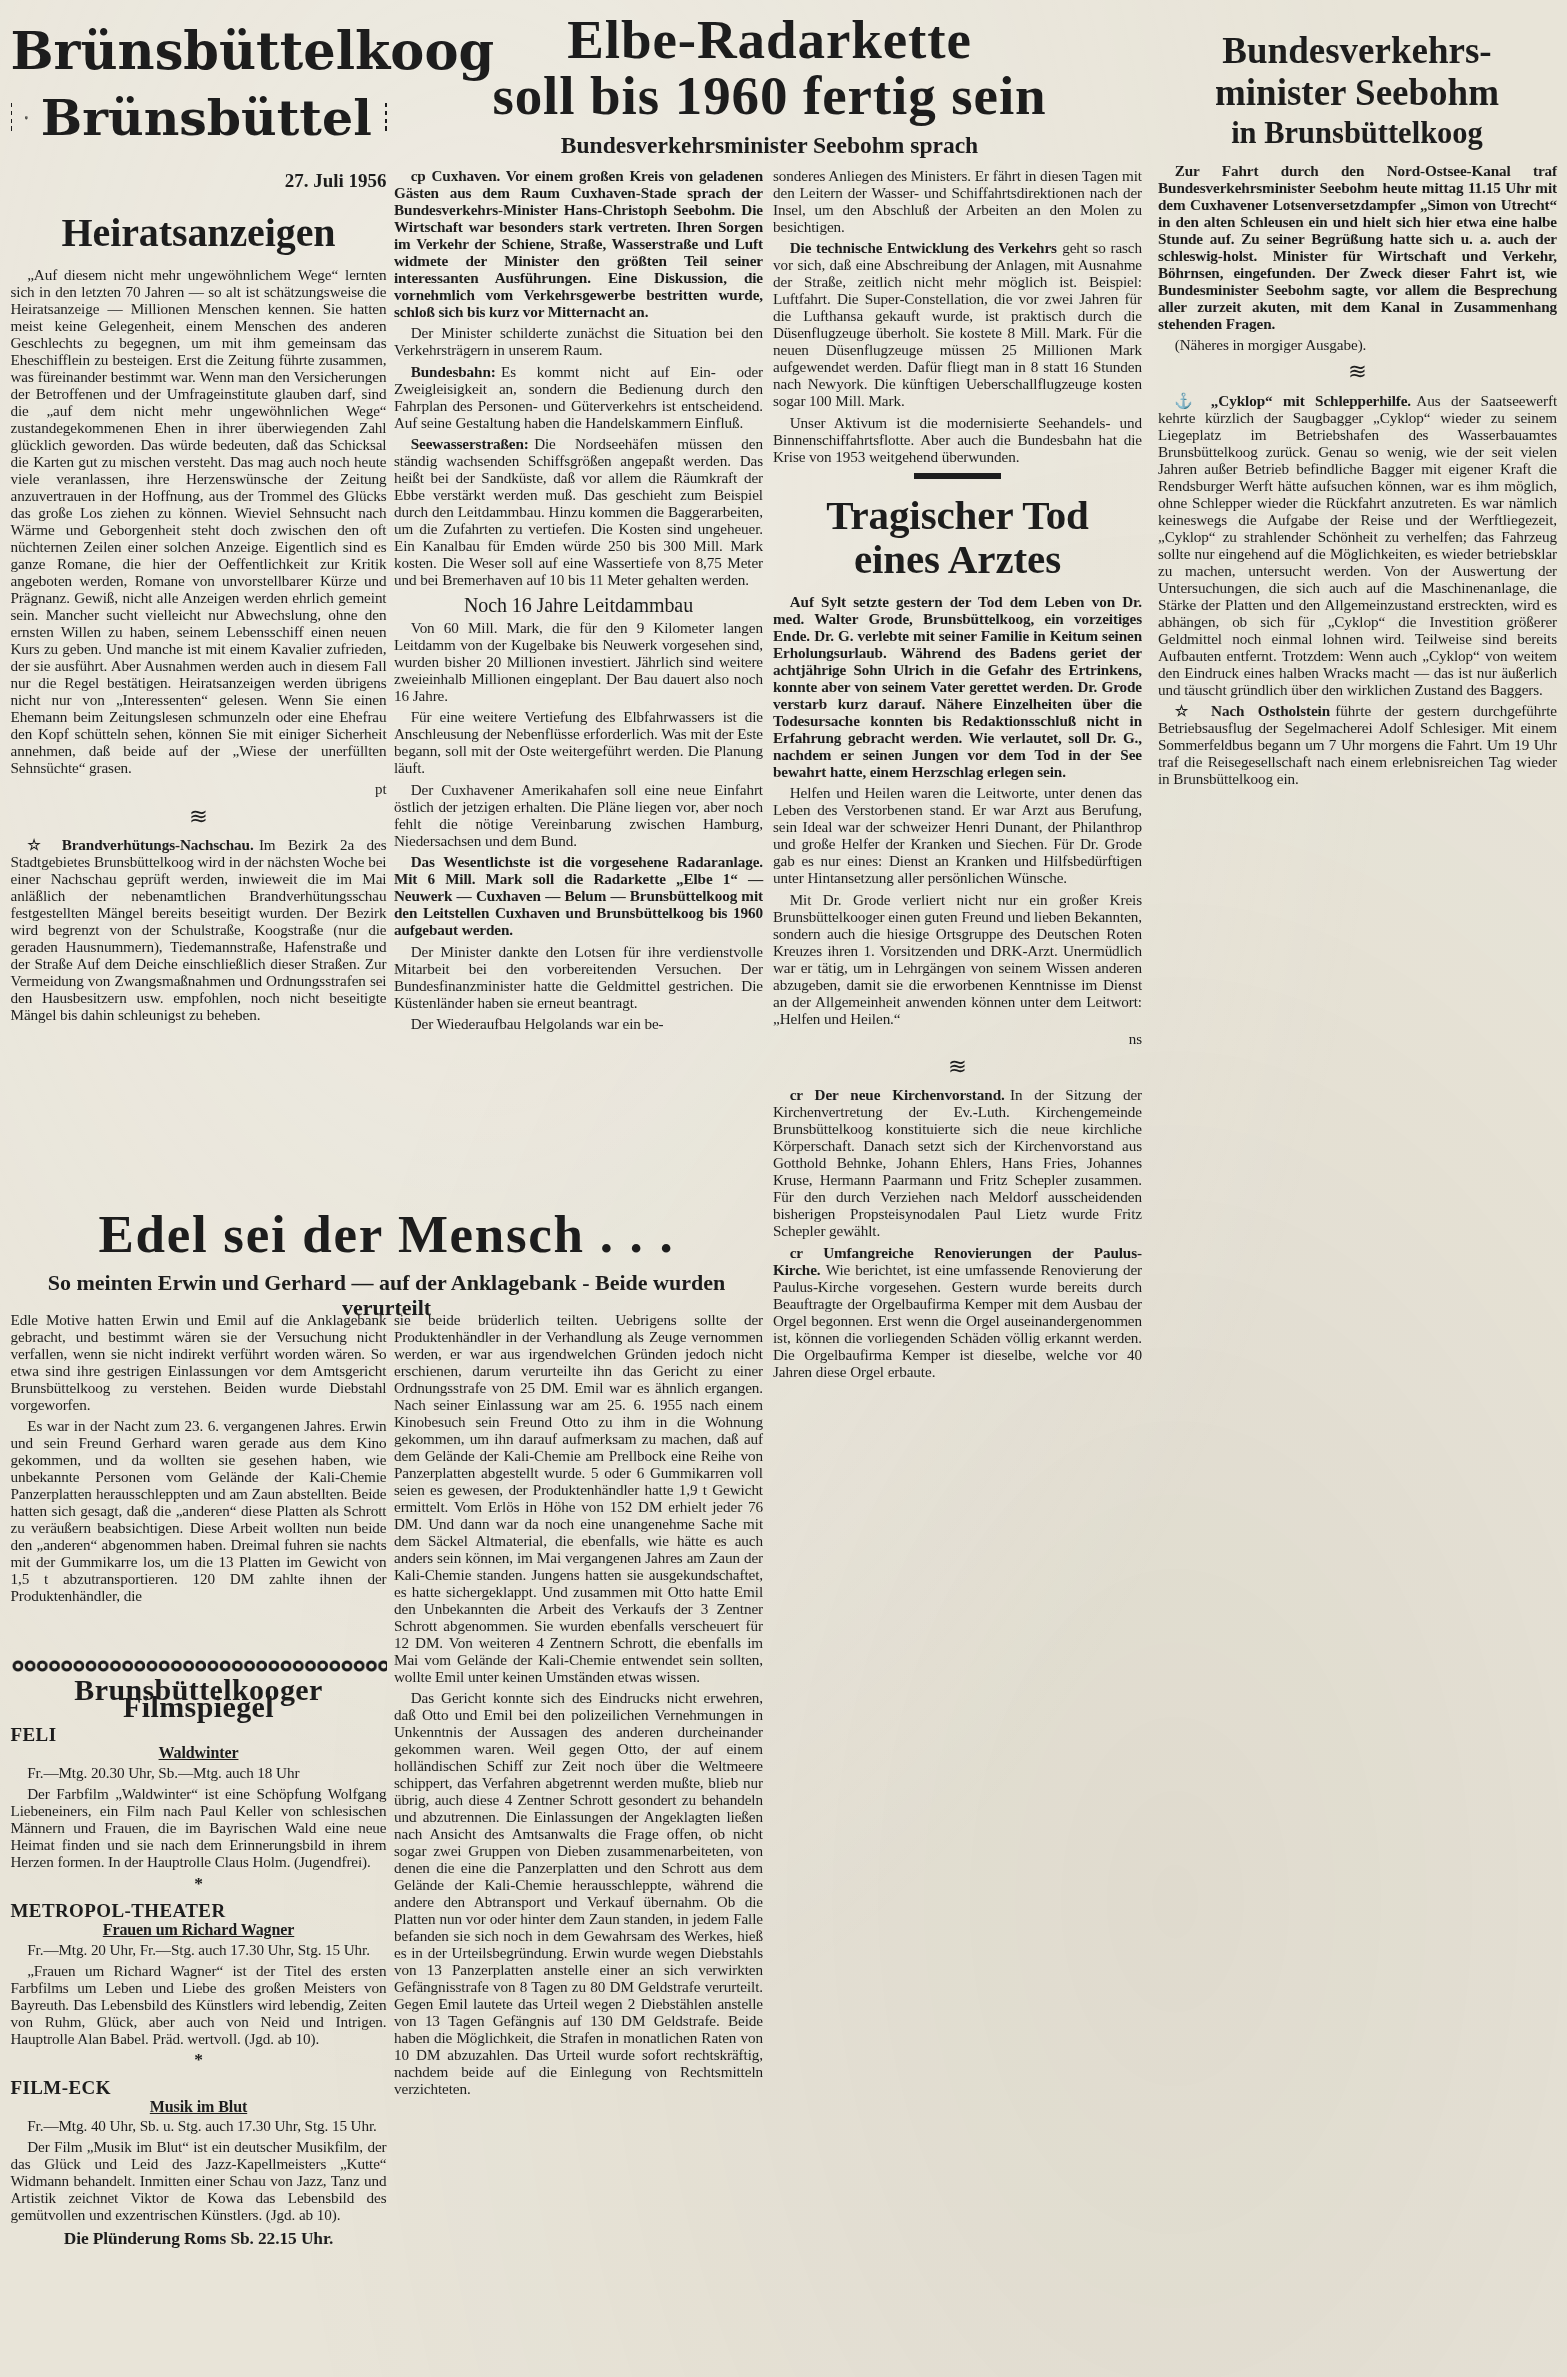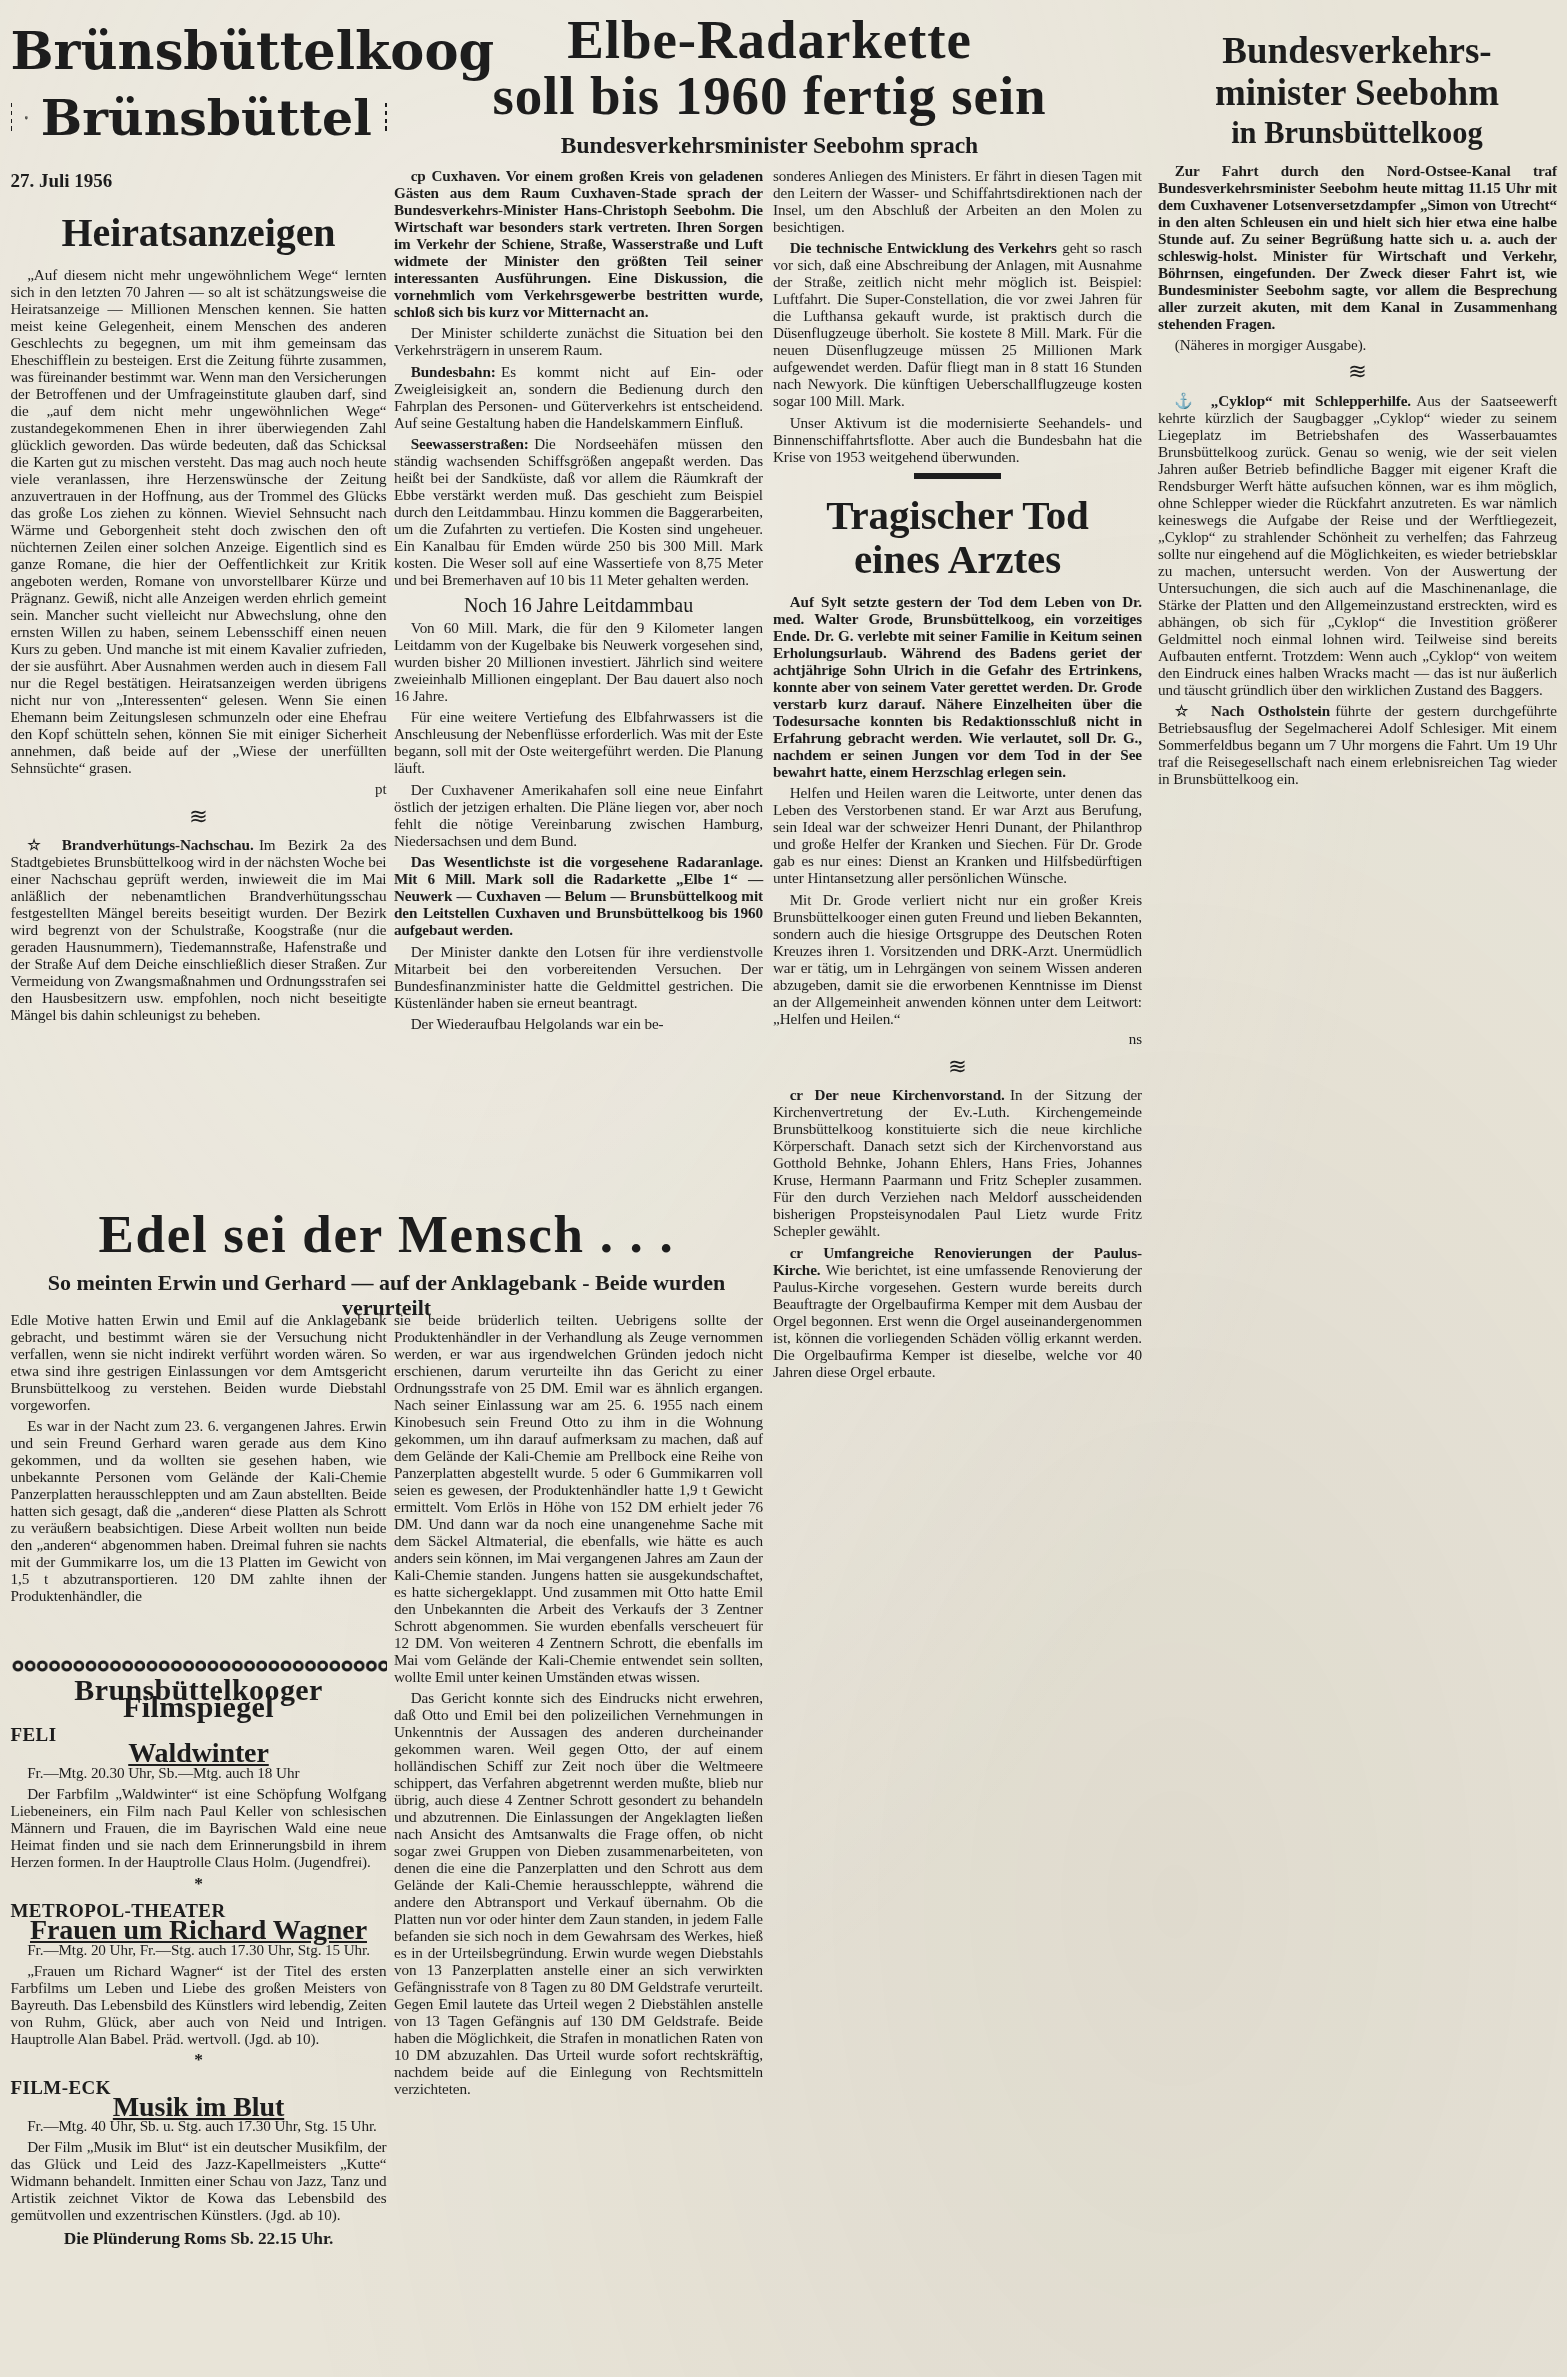--- a/index.html
+++ b/index.html
@@ -18,35 +18,35 @@
   .txt p.b{font-weight:700;}
   .txt p b{margin-right:.35em;}
   .byline{text-align:right;text-indent:0;font-size:15px;}
   
   .mast1{font-family:"DejaVu Serif",serif;font-weight:700;font-size:51px;line-height:52px;
          letter-spacing:0px;text-align:center;transform:scaleY(1.04);}
   .m2{display:flex;align-items:center;justify-content:center;gap:13px;margin-top:1.7px;}
   .mast2{font-family:"DejaVu Serif",serif;font-weight:700;font-size:49px;line-height:51px;}
   .stripes{width:45px;height:30px;
     background:repeating-linear-gradient(to bottom,#1d1d1d 0 4.4px,transparent 4.4px 7.8px);}
-  .date{font-weight:700;font-size:19px;text-align:left;margin-top:12.2px;}
+  .date{font-weight:700;font-size:19px;text-align:right;margin-top:12.2px;}
   
   .h-heirats{font-size:40px;font-weight:700;text-align:center;line-height:42px;margin:5.2px 0 12.2px;}
   .h-main1,.h-main2{font-size:55px;font-weight:700;text-align:center;line-height:56px;letter-spacing:0.9px;}
   .h-main-sub{font-size:23.5px;font-weight:700;text-align:center;margin-top:7.8px;}
   .h-right{font-size:37px;font-weight:700;text-align:center;line-height:42px;}
   .h-right3{font-size:30.5px;font-weight:700;text-align:center;line-height:38px;}
   .h4sub{font-size:20px;font-weight:400;text-align:center;text-indent:0;margin:8.7px 0 5.2px;}
   .h-tragisch{font-size:41px;font-weight:700;text-align:center;line-height:44px;}
   .toprule{width:87px;height:5.2px;background:#1d1d1d;margin:8.7px auto 14px;}
   .h-edel{font-size:53px;font-weight:700;text-align:center;letter-spacing:1.7px;line-height:54px;}
   .h-edel-sub{font-size:22px;font-weight:700;text-align:center;line-height:25px;margin-top:8.7px;}
   .h-film{font-size:30px;font-weight:700;text-align:center;letter-spacing:0.4px;margin:8.7px 0 10.5px;}
   .cinema{font-weight:700;font-size:19px;letter-spacing:0.4px;text-indent:0 !important;margin:10.5px 0 1.7px !important;}
-  .filmtitle{font-weight:700;font-size:28px;text-align:center;text-indent:0 !important;margin:1.7px 0 2.6px !important;text-decoration:underline;}
+  .filmtitle{font-weight:700;font-size:16px;text-align:center;text-indent:0 !important;margin:1.7px 0 2.6px !important;text-decoration:underline;}
   .star-sep{text-align:center;font-weight:700;text-indent:0 !important;font-size:17.4px;margin:1.7px 0 !important;}
   .film-footer{font-weight:700;text-align:center;text-indent:0 !important;font-size:17.4px;margin-top:7px !important;}
   
   .wavy{text-align:center;font-family:"DejaVu Sans",sans-serif;font-size:22.6px;line-height:22.6px;
         margin:7px 0 8.7px;text-indent:0 !important;}
   .chain{height:14px;margin:3.5px 0 8.7px;background-repeat:repeat-x;background-size:12.2px 14px;
     background-image:radial-gradient(circle at 7px 7px, transparent 2.2px, #1d1d1d 2.8px, #1d1d1d 4.9px, transparent 6px);}
   .shield{display:block;}
 </style>
 </head>

